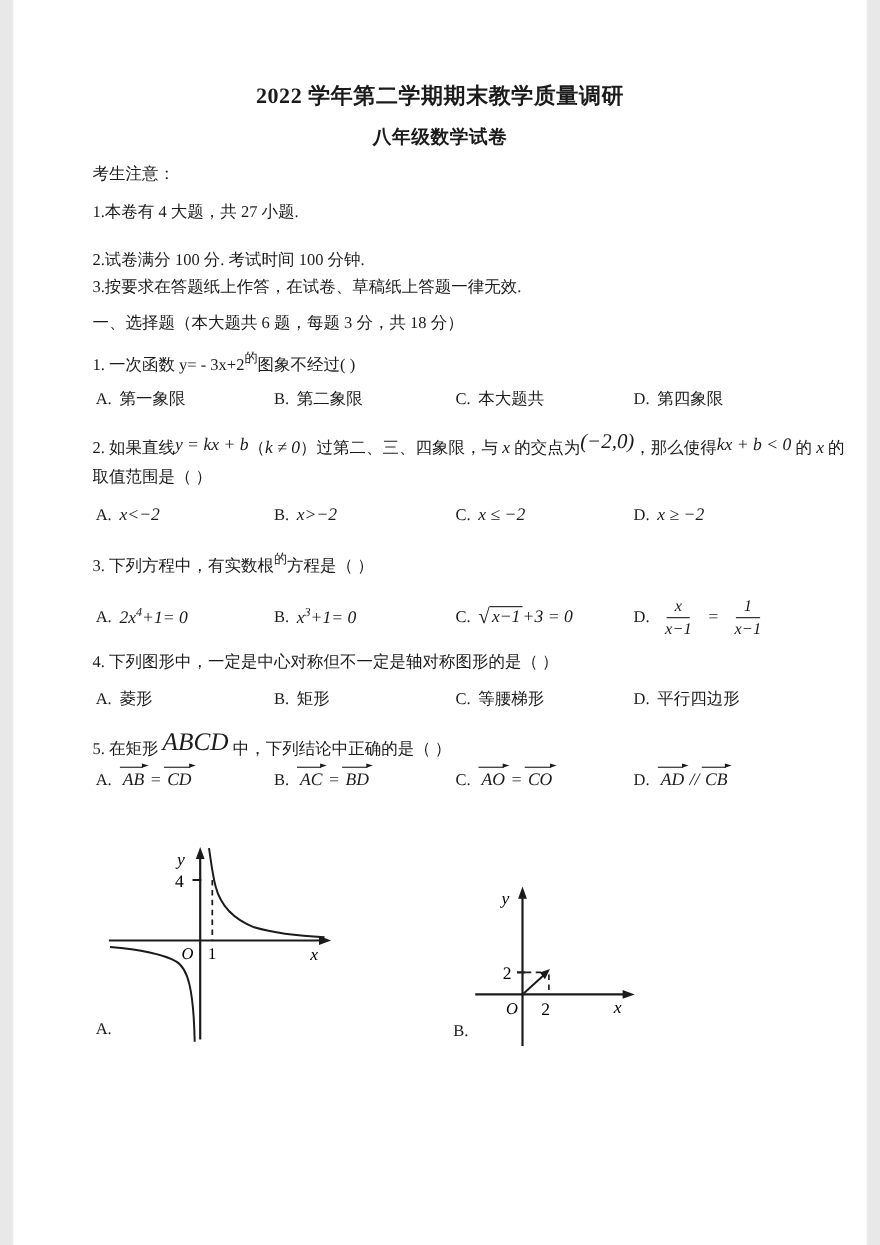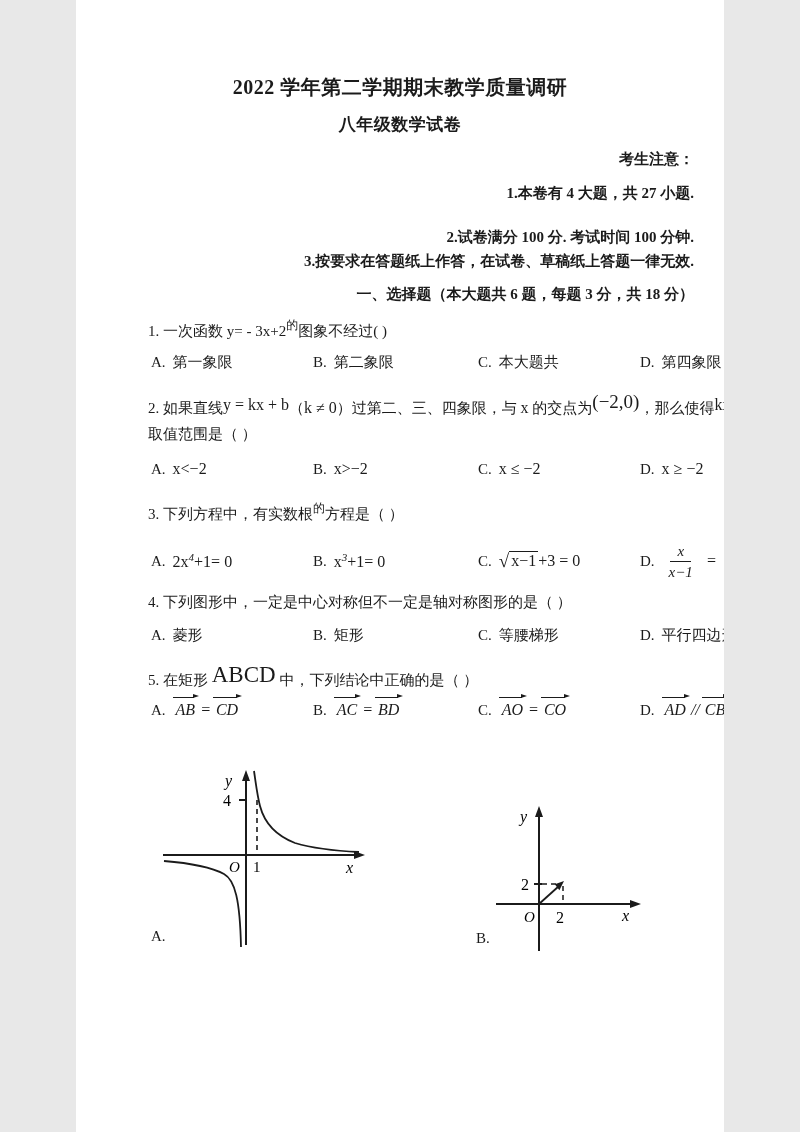--- a/index.html
+++ b/index.html
@@ -1,49 +1,49 @@
 <!DOCTYPE html>
 <html><head>
 <meta charset="utf-8">
 <style>
   html,body{margin:0;padding:0;background:#e8e8e8;}
   .page{
     position:relative;
-    width:648px;height:1132px;
+    width:776px;height:1132px;
     margin:0 auto;
     background:#ffffff;
     font-family:"Liberation Serif","DejaVu Serif",serif;
     color:#1b1b1b;
     overflow:hidden;
   }
   .abs{position:absolute;}
   .title{
     left:0;right:0;text-align:center;
     font-size:20px;font-weight:700;letter-spacing:.5px;
   }
-  .bold{font-weight:700;text-align:right;}
+  .bold{font-weight:400;}
   .stem{
     left:72px;right:30px;
     font-size:15px;line-height:1.45;
     white-space:nowrap;
   }
   .opts{
     left:72px;right:30px;
     display:grid;
     grid-template-columns:162px 165px 162px 1fr;
     padding-left:3px;
     font-size:15px;
   }
   .opts.tall{height:58px;}
   .opts.tall .opt{align-items:center;}
   .opt{display:flex;align-items:baseline;gap:7px;white-space:nowrap;}
   .opts.tall .opt{align-items:center;}
   .olabel{font-family:"Liberation Serif","DejaVu Serif",serif;}
   
-  .m{font-size:16px;}
+  .m{font-style:italic;font-size:16px;}
   .raise{vertical-align:3px;}
   .raise-big{vertical-align:5px;font-size:19px;}
   .supde{font-size:12px;vertical-align:7px;}
   sup.exp{font-size:11px;font-style:italic;}
   .sqrt{font-style:normal;font-size:19px;vertical-align:-1px;}
   .radicand{border-top:1.4px solid #1b1b1b;padding:0 2px;}
   .frac{
     display:inline-flex;flex-direction:column;align-items:center;
     vertical-align:middle;font-style:italic;font-size:15px;line-height:1.2;
   }

